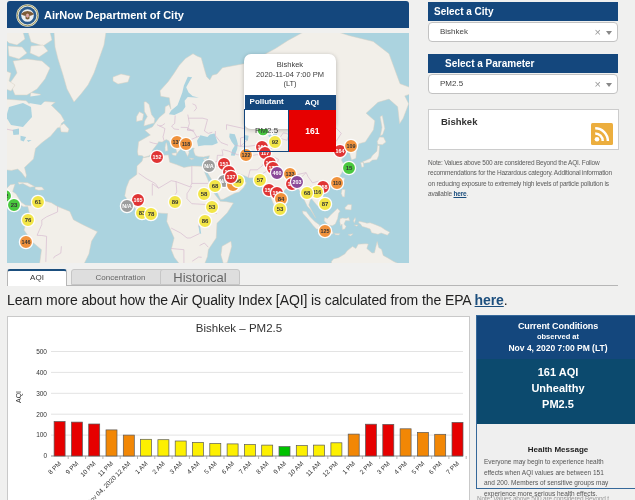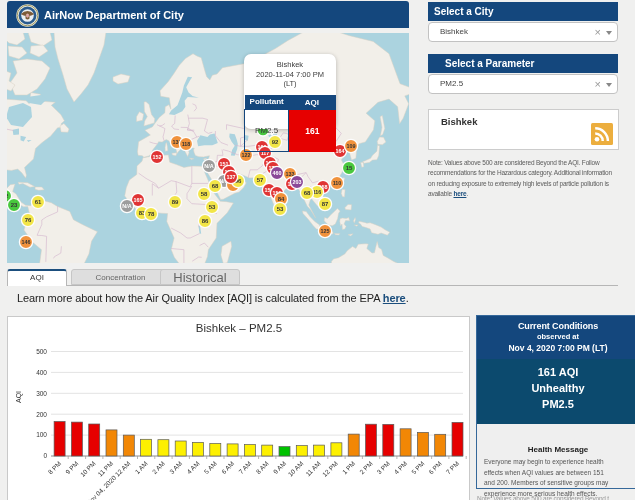--- a/index.html
+++ b/index.html
@@ -232,21 +232,21 @@
         </tr>
  </tbody>
     </table>
 </div>
 
 <div class="abs" style="left:7px;top:285px;width:611px;height:1px;background:#b6b6b6"></div>
 <div class="abs" style="left:7px;top:269px;width:60px;height:17px;background:#fff;border:1px solid #b6b6b6;border-bottom:none;border-top:2.5px solid #1b4e7d;border-radius:3px 3px 0 0;font-size:8px;color:#333;text-align:center;line-height:13px">AQI</div>
 <div class="abs" style="left:71px;top:269px;width:99px;height:16px;background:#dedede;border:1px solid #c6c6c6;border-radius:3px 3px 0 0;font-size:8px;color:#666;text-align:center;line-height:15px">Concentration</div>
 <div class="abs" style="left:160px;top:269px;width:80px;height:16px;background:#dedede;border:1px solid #c6c6c6;border-radius:3px 3px 0 0;font-size:13px;color:#666;text-align:center;line-height:15px">Historical</div>
 
-<div class="abs" style="left:17px;top:292px;font-size:11px;letter-spacing:-0.1px;color:#222">Learn more about how the Air Quality Index [AQI] is calculated from the EPA <a style="color:#1b4e7d;font-weight:bold;text-decoration:underline">here</a>.</div>
+<div class="abs" style="left:7px;top:292px;font-size:14px;letter-spacing:-0.1px;color:#222">Learn more about how the Air Quality Index [AQI] is calculated from the EPA <a style="color:#1b4e7d;font-weight:bold;text-decoration:underline">here</a>.</div>
 
 <div class="abs" style="left:7px;top:316px;width:463px;height:190px;background:#fff;border:1px solid #c9c9c9">
 <svg width="461" height="190" viewBox="0 0 461 190" style="display:block">
       <text x="231" y="15" font-size="11.5" fill="#333" text-anchor="middle">Bishkek – PM2.5</text>
       <line x1="43" y1="139.0" x2="455" y2="139.0" stroke="#e3e3e3" stroke-width="1"></line>
       <text x="39" y="141.3" font-size="6.5" fill="#333" text-anchor="end">0</text>
       <line x1="43" y1="118.1" x2="455" y2="118.1" stroke="#e3e3e3" stroke-width="1"></line>
       <text x="39" y="120.39999999999999" font-size="6.5" fill="#333" text-anchor="end">100</text>
       <line x1="43" y1="97.2" x2="455" y2="97.2" stroke="#e3e3e3" stroke-width="1"></line>
       <text x="39" y="99.5" font-size="6.5" fill="#333" text-anchor="end">200</text>

